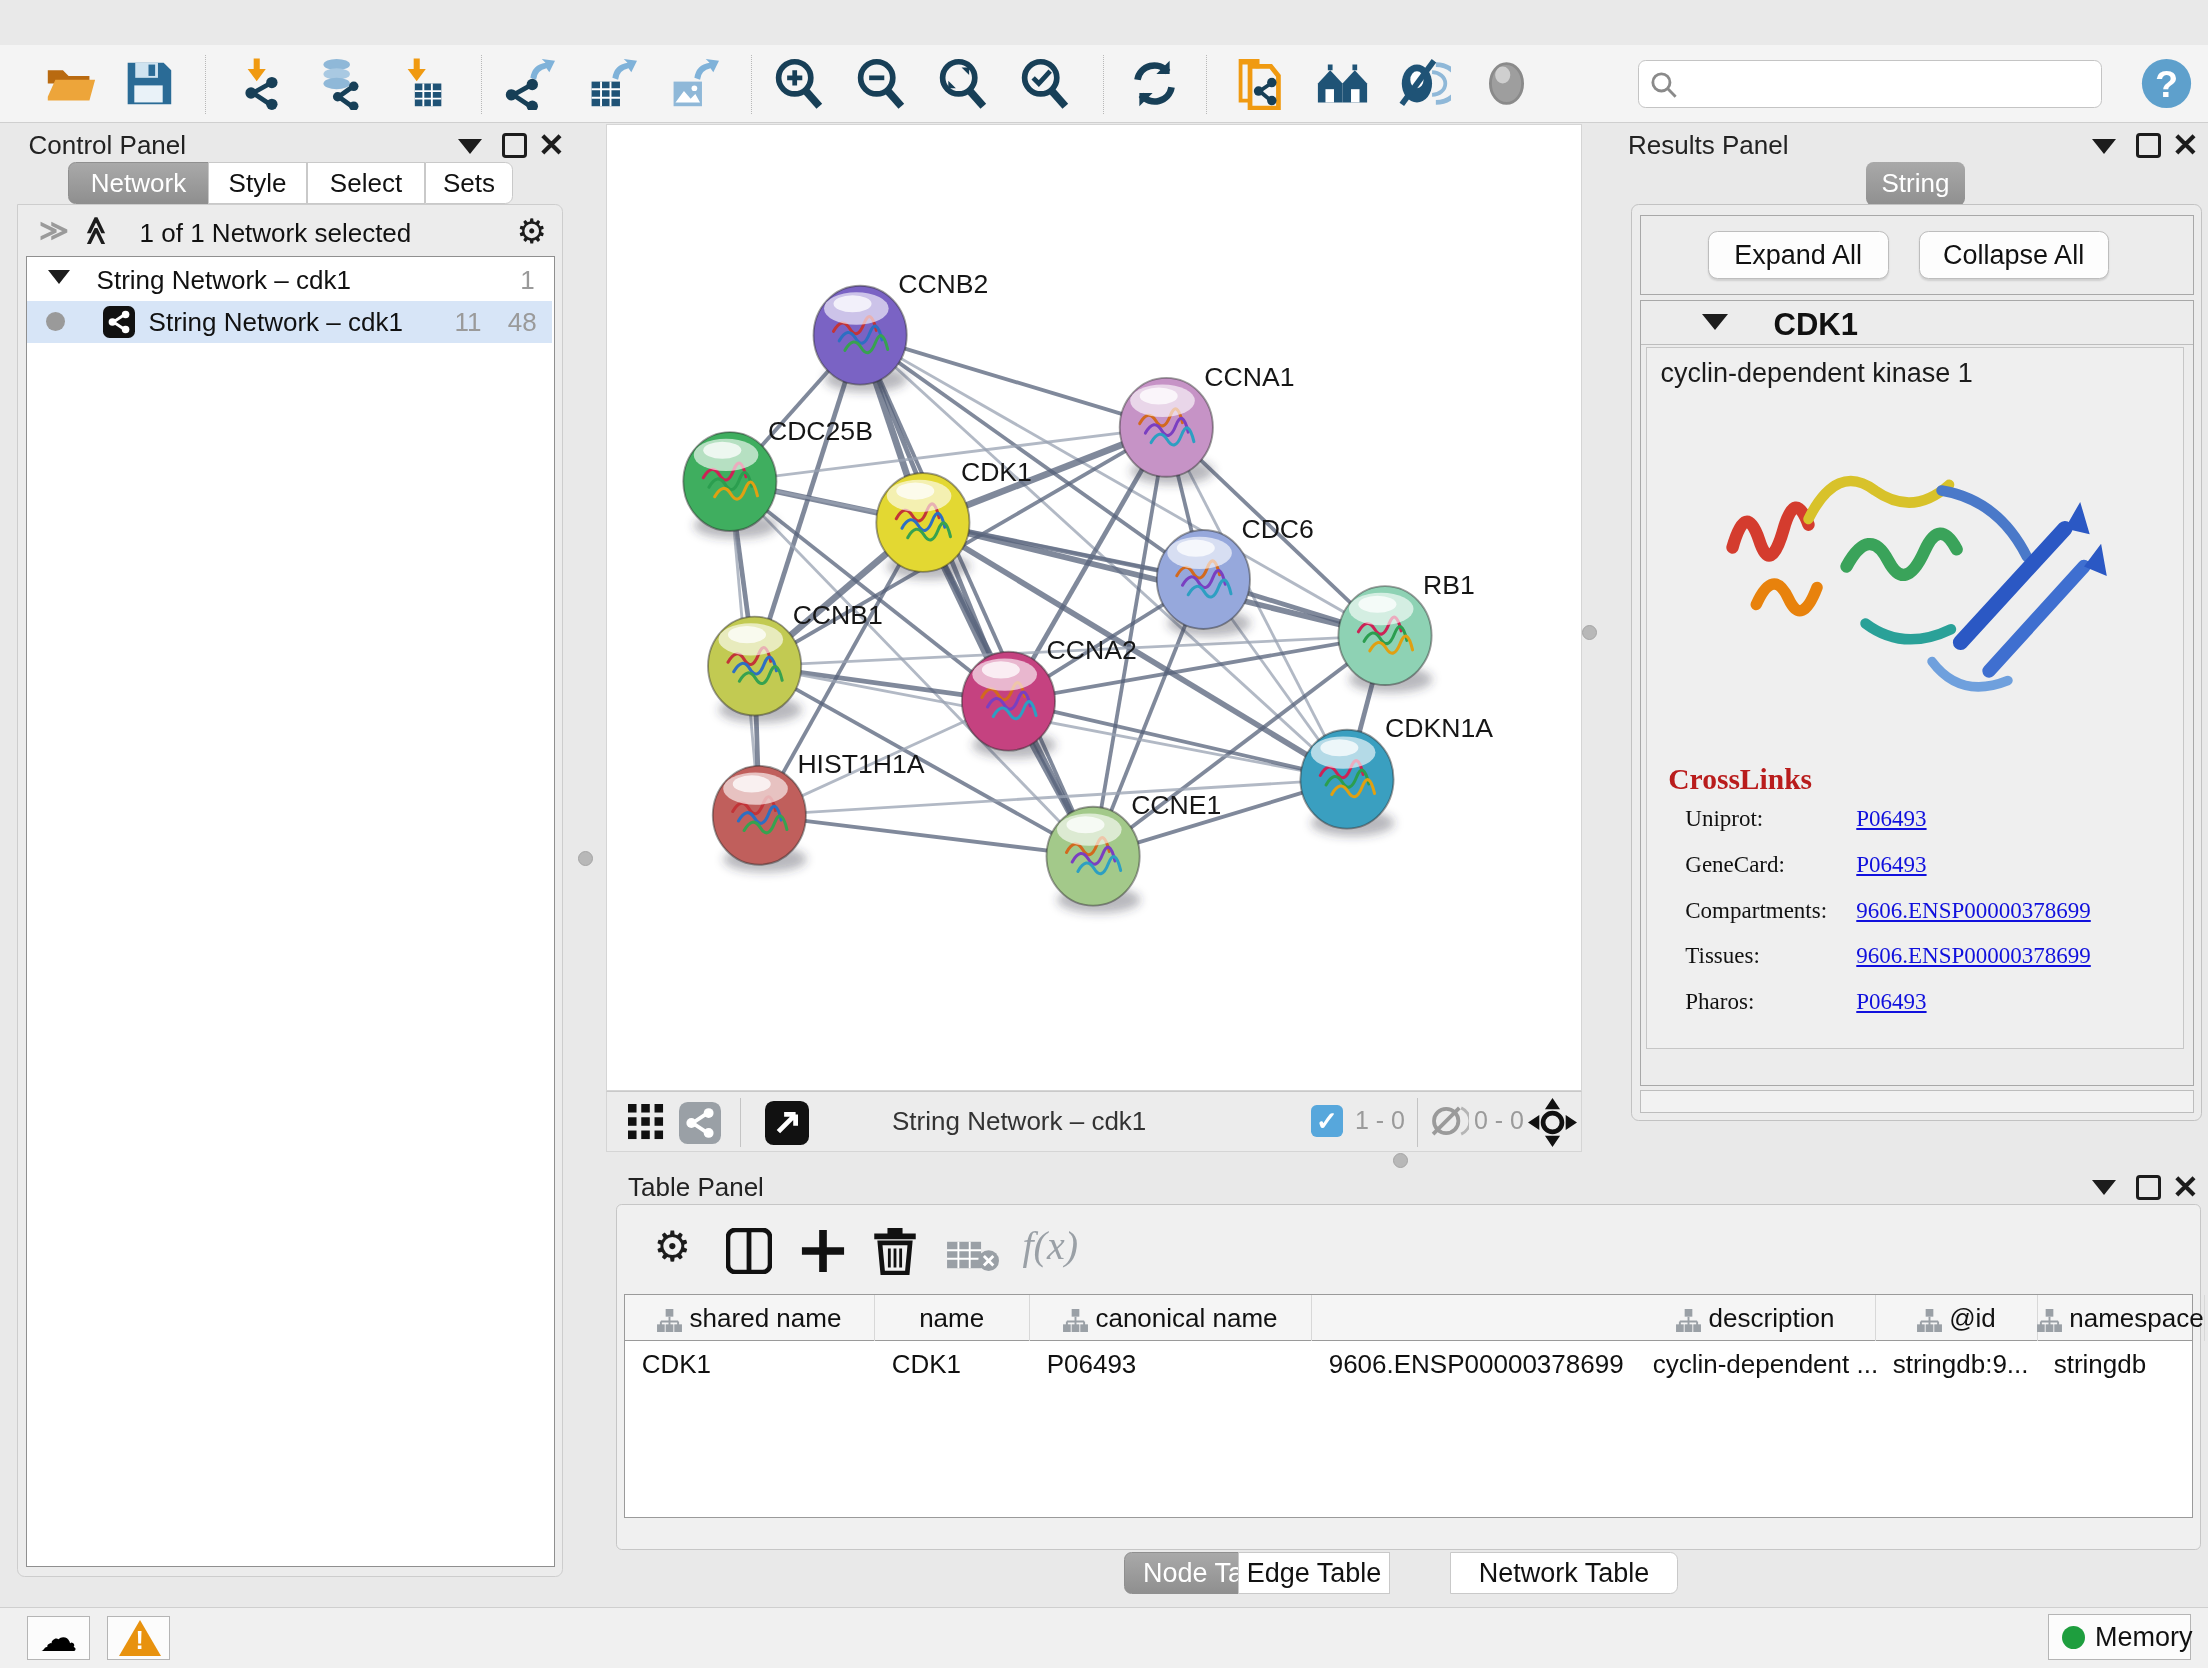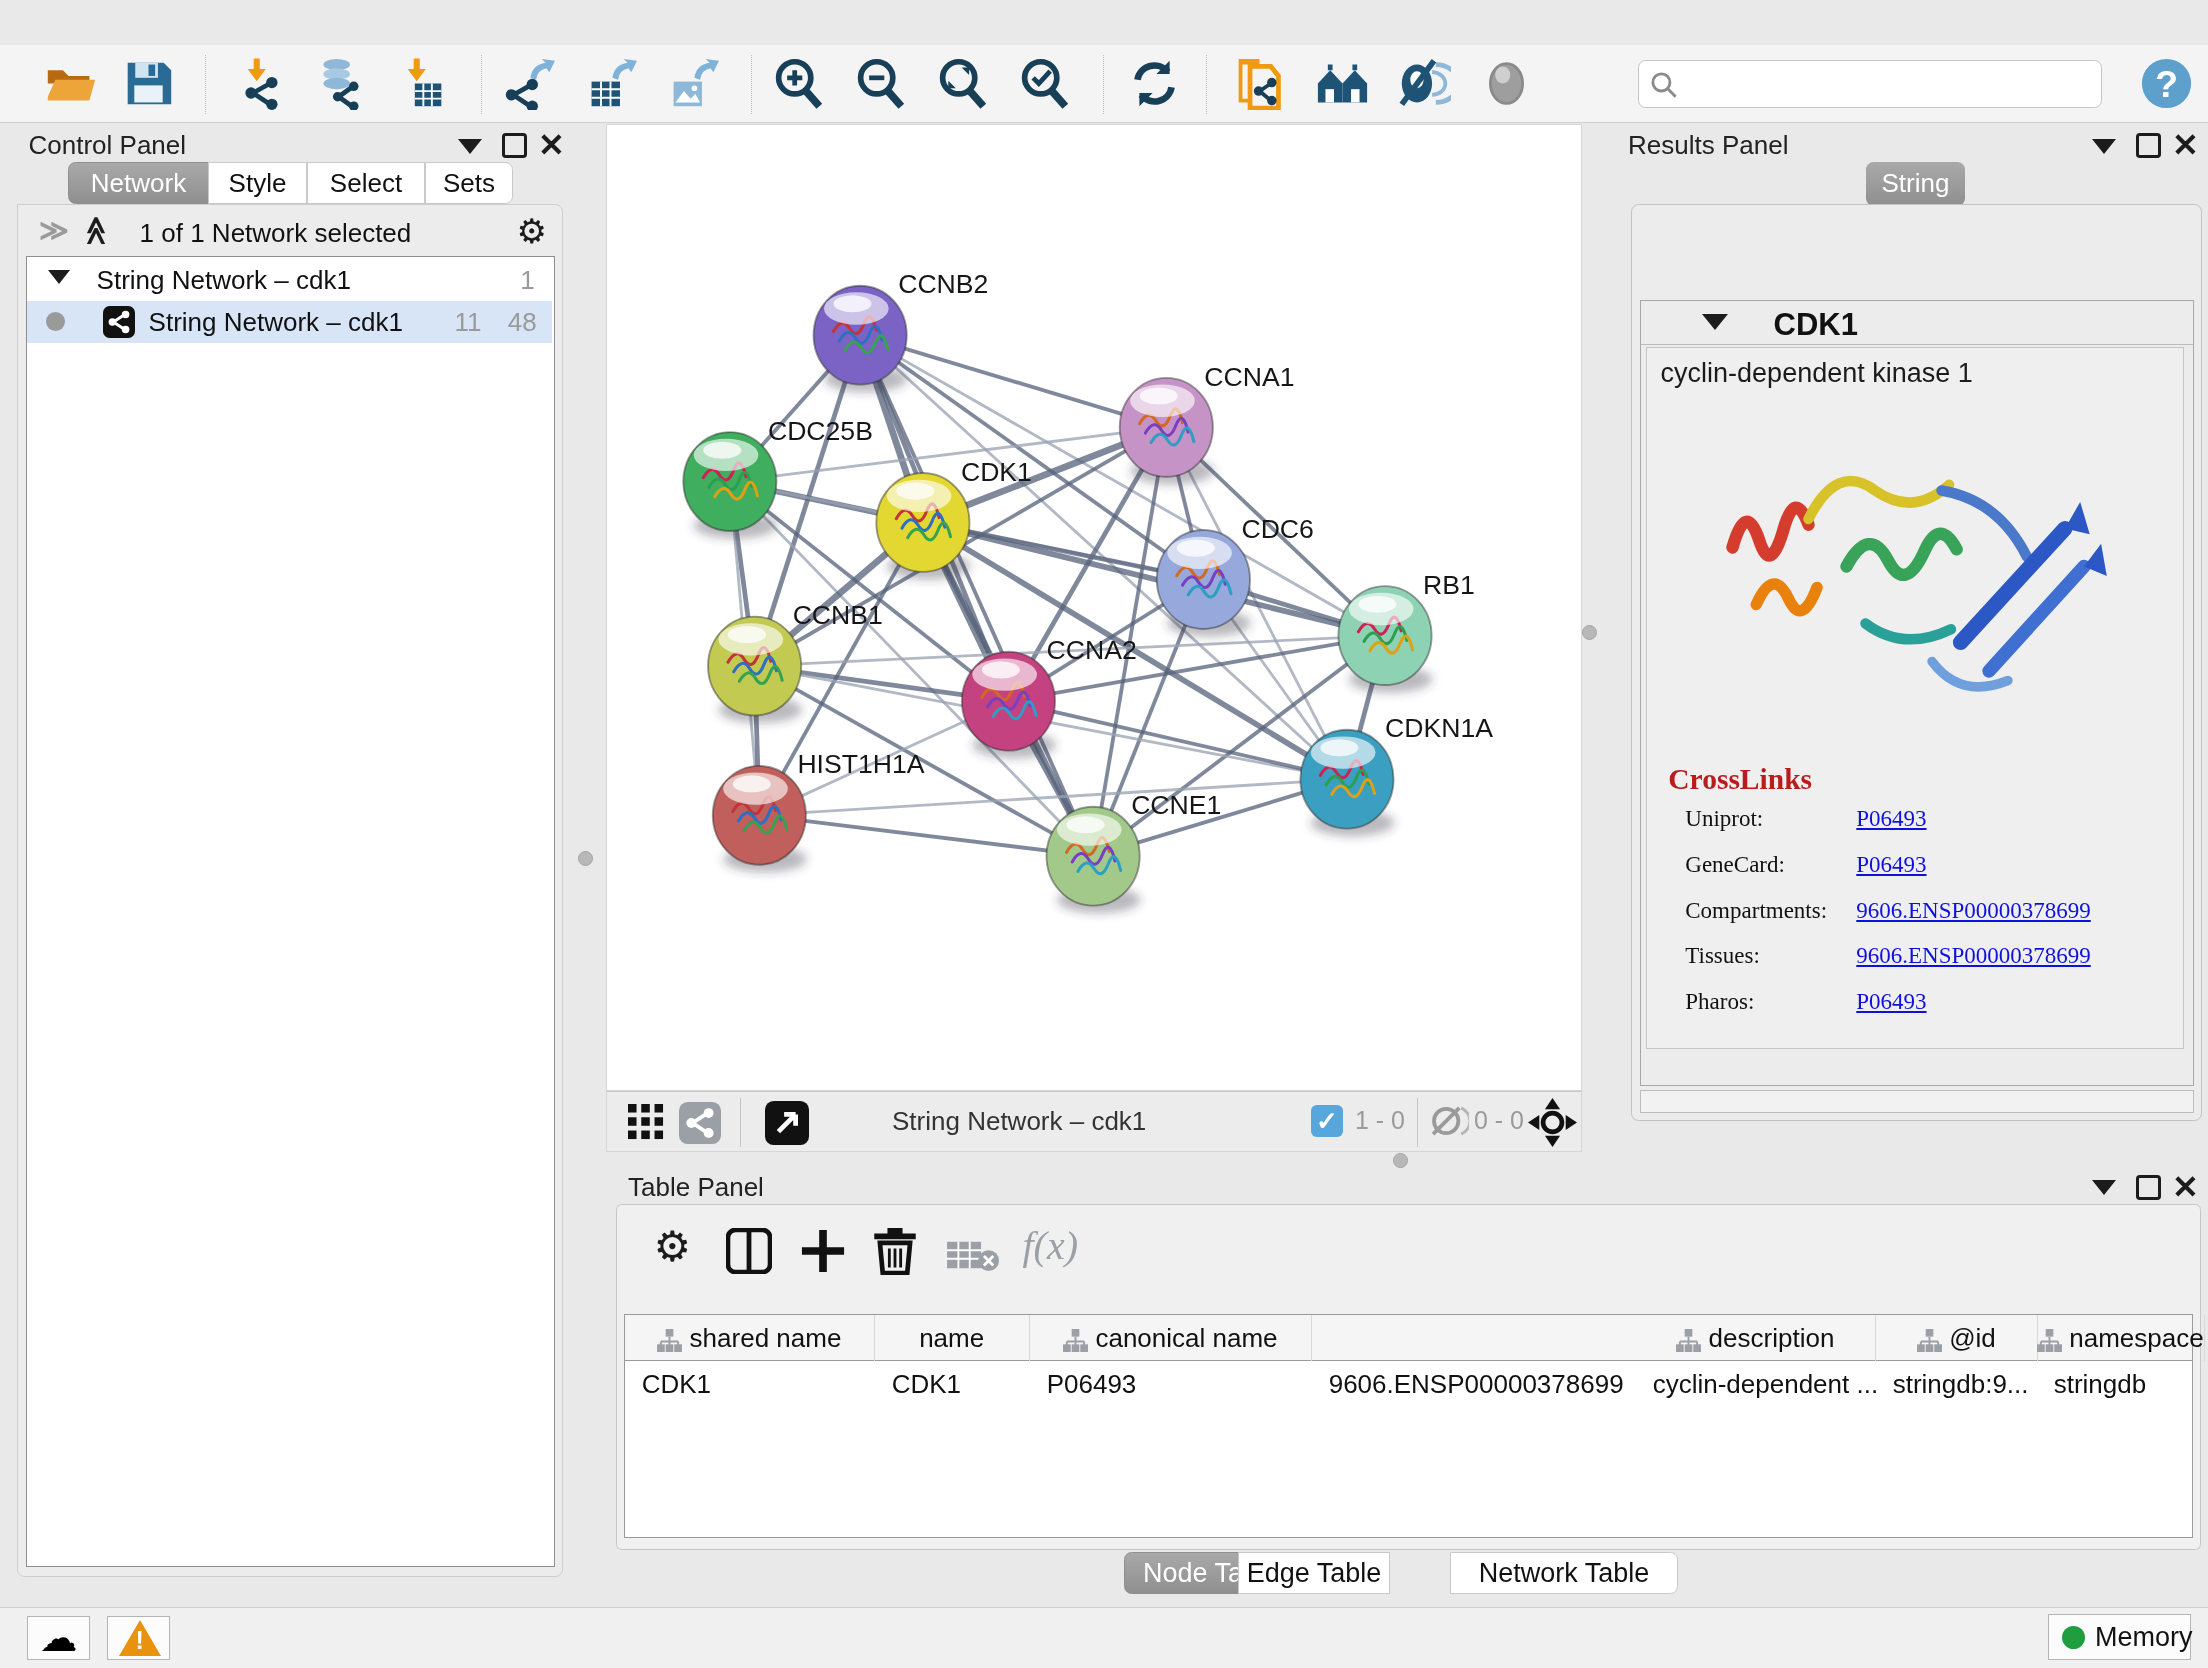--- a/index.html
+++ b/index.html
@@ -77,21 +77,21 @@
   .serif { font-family:"Liberation Serif", serif; }
   .xl-head { position:absolute; left:21px; top:415px; font-size:29.5px; font-weight:bold; color:#b91c1c; }
   .xl-row { position:absolute; left:38px; width:485px; height:44px; font-size:23px; color:#111; }
   .xl-val { position:absolute; left:171px; color:#1010dd; text-decoration:underline; }
   .rp-scroll { position:absolute; left:7.6px; top:885px; width:554px; height:23px; border:1px solid #bdbdbd; background:#f2f2f2; }
 
   
   .tp-box { position:absolute; left:616px; top:1204px; width:1585px; height:346px; background:#f0f0f0;
     border:1px solid #c6c6c6; border-radius:5.7px; }
   .tp-toolbar { position:absolute; left:9.5px; top:7.6px; width:1560px; height:76px; }
-  .tp-table { position:absolute; left:6.7px; top:89px; width:1569px; height:224px; background:#fff; border:1.9px solid #9a9a9a;margin-top:20px; }
+  .tp-table { position:absolute; left:6.7px; top:89px; width:1569px; height:224px; background:#fff; border:1.9px solid #9a9a9a; }
   .th-row { position:absolute; left:0; top:0; height:46px; width:100%; background:#f5f5f5; border-bottom:1.9px solid #9a9a9a; }
   .th-cell { position:absolute; top:0; height:46px; font-size:26px; color:#111; text-align:center; line-height:46px;
     border-right:1px solid #d8d8d8; overflow:hidden; white-space:nowrap; }
   .td-cell { position:absolute; top:48px; height:42px; font-size:26px; color:#111; line-height:42px;
     padding-left:17px; overflow:hidden; white-space:nowrap; }
   .tp-hscroll { position:absolute; left:6.7px; top:316px; width:1569px; height:21px; background:#f0f0f0; border:1px solid #cfcfcf; }
   .tp-hthumb { position:absolute; left:7.6px; top:1.9px; width:152px; height:15px; background:#c2c2c2; border-radius:7.6px; }
   .bt-tab { position:absolute; top:1552px; height:42px; background:#fff; border:1px solid #c9c9c9;
     font-size:27px; color:#111; text-align:center; line-height:40px; }
   .bt-tab.sel { background:linear-gradient(#a9a9a9,#8f8f8f); color:#fff; border-color:#8f8f8f; border-radius:7.6px 0 0 7.6px; }
@@ -512,20 +512,24 @@
   <div class="splitter-dot" style="left:1582px; top:625px"></div>
   <div class="splitter-dot" style="left:1393px; top:1153px"></div>
 
   <div class="panel-title" style="left:1628px; top:130px">Results Panel</div>
   <div class="ph-caret" style="left:2092px; top:139px"></div>
   <div class="ph-square" style="left:2136px; top:133px"></div>
   <div class="ph-x" style="left:2172px; top:133px">✕</div>
   <div class="rp-tab">String</div>
 
   <div class="rp-box">
+    <div class="rp-expbox">
+      <div class="rp-btn" style="left:67px; width:181px">Expand All</div>
+      <div class="rp-btn" style="left:278px; width:190px">Collapse All</div>
+    </div>
     <div class="rp-cdk">
       <div class="rp-cdk-hd">
         <span style="position:absolute; left:61px; top:13.3px; width:0; height:0; border-left:13.3px solid transparent; border-right:13.3px solid transparent; border-top:16px solid #1c1c1c;"></span>
         <span class="rp-cdk-name">CDK1</span>
       </div>
       <div class="rp-inner">
         <div class="rp-desc">cyclin-dependent kinase 1</div>
 
         <svg style="position:absolute; left:57px; top:57px" width="418" height="342" viewBox="0 0 440 360">
           <g fill="none" stroke-linecap="round">

